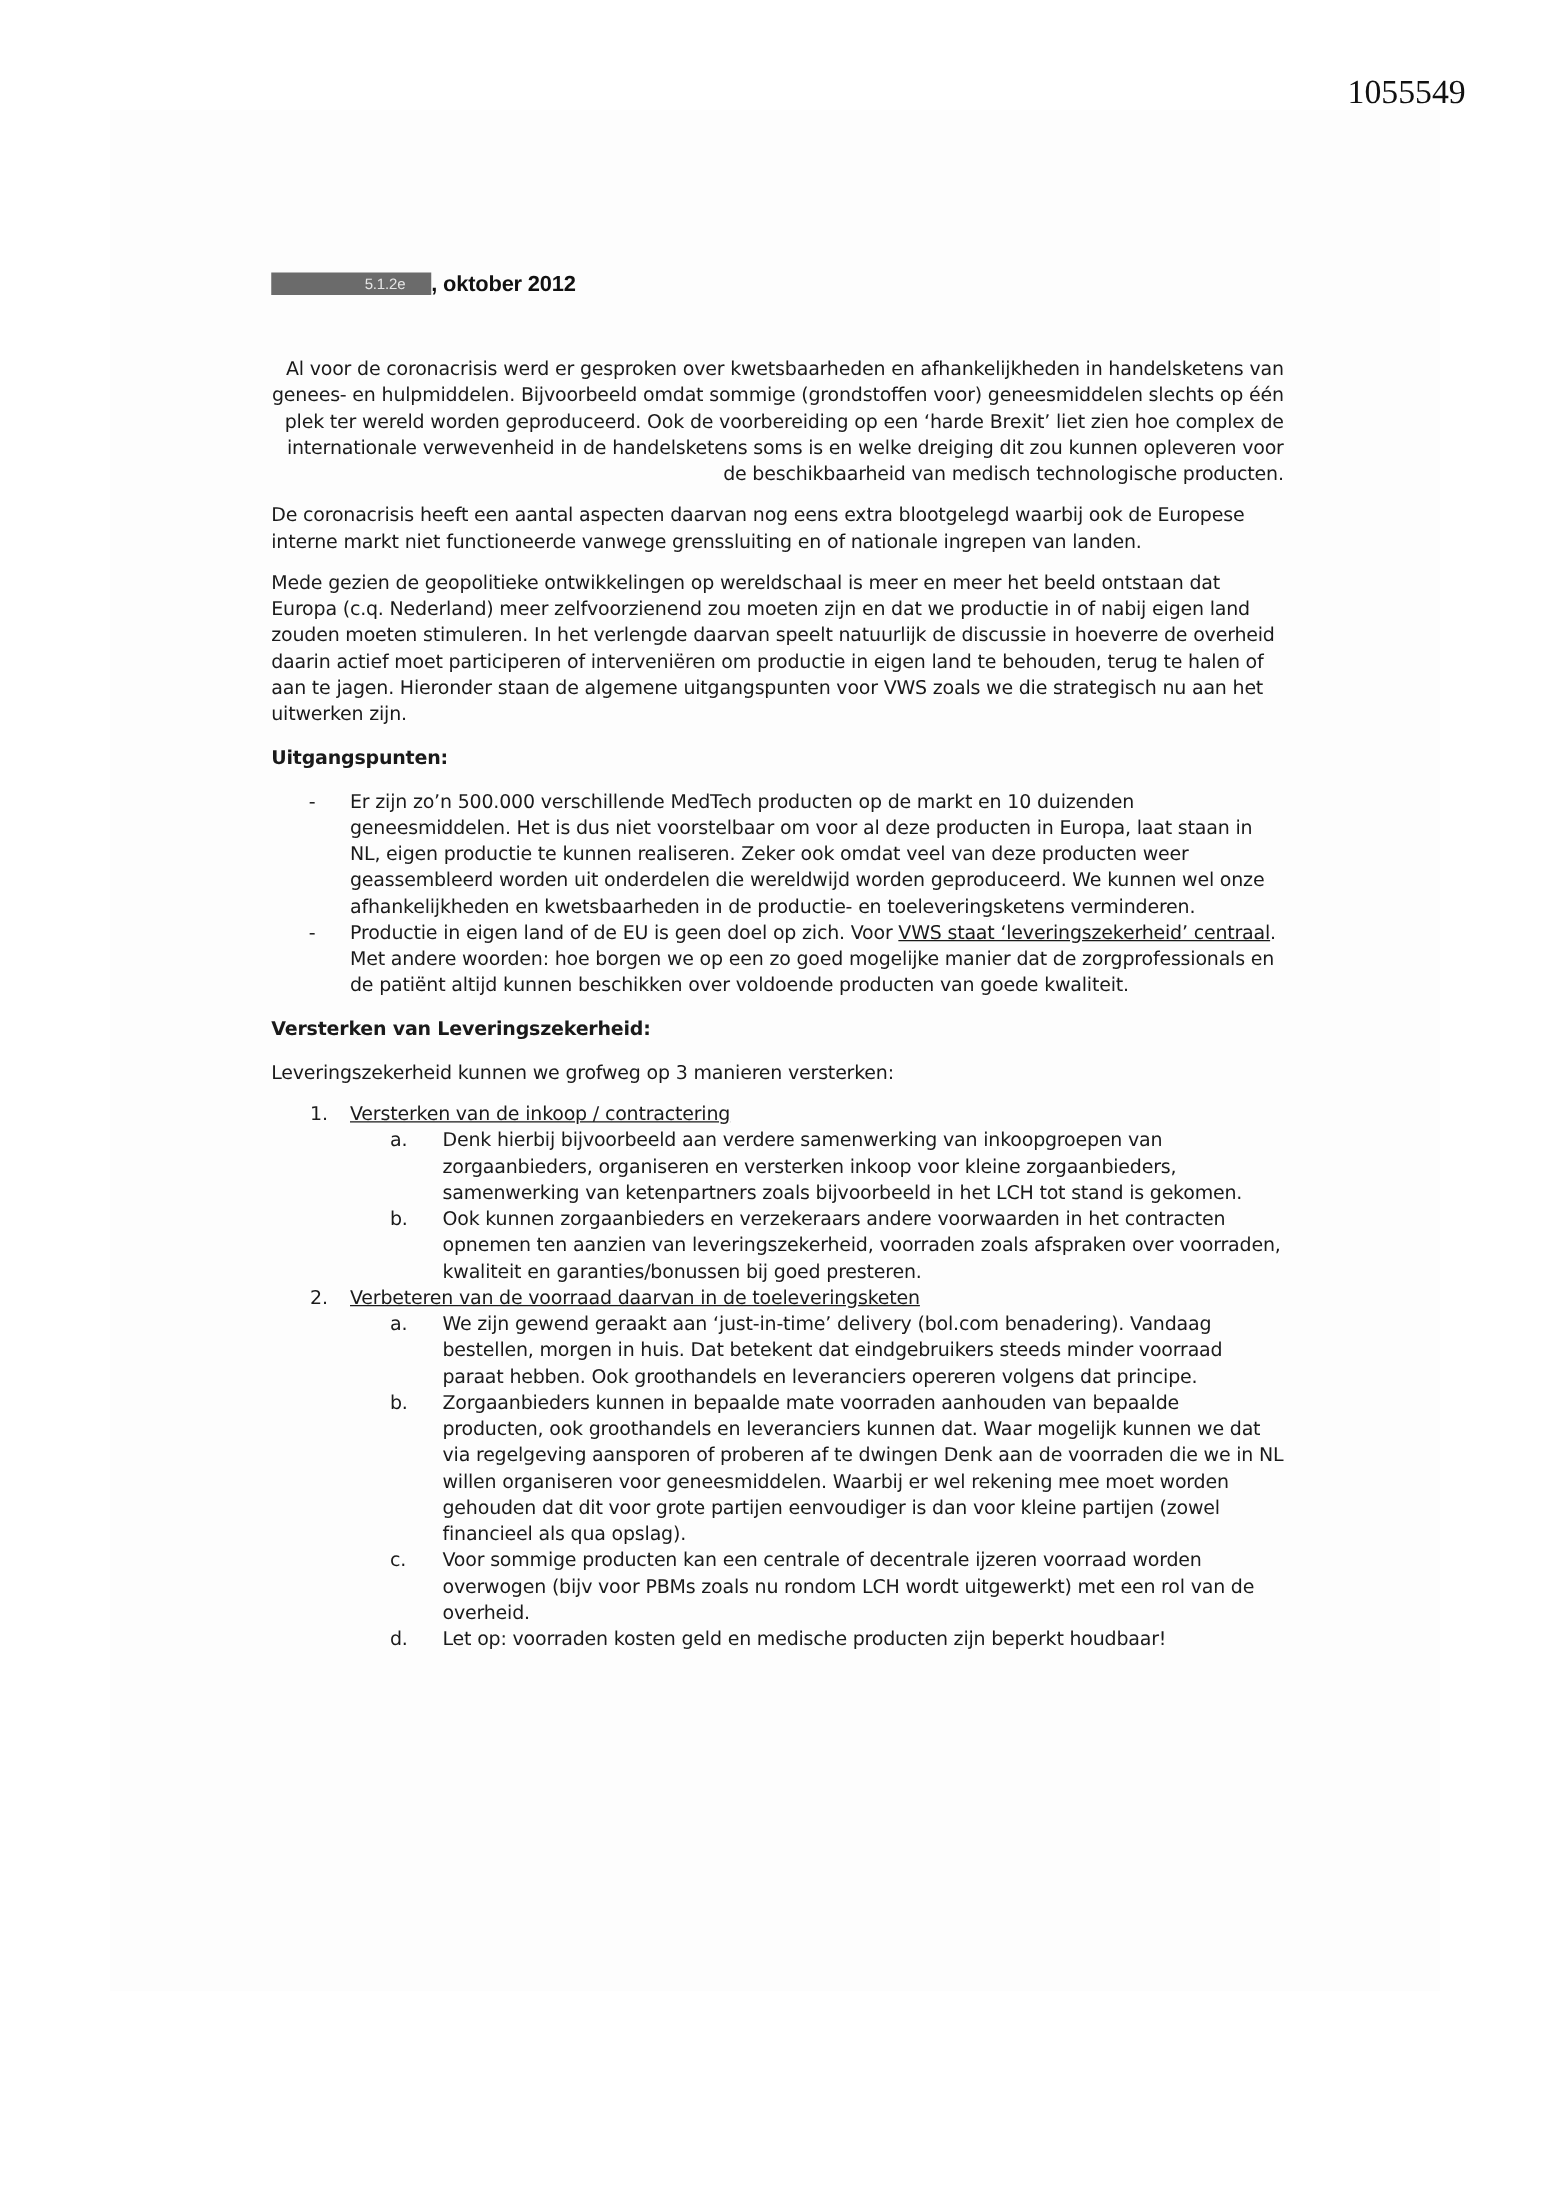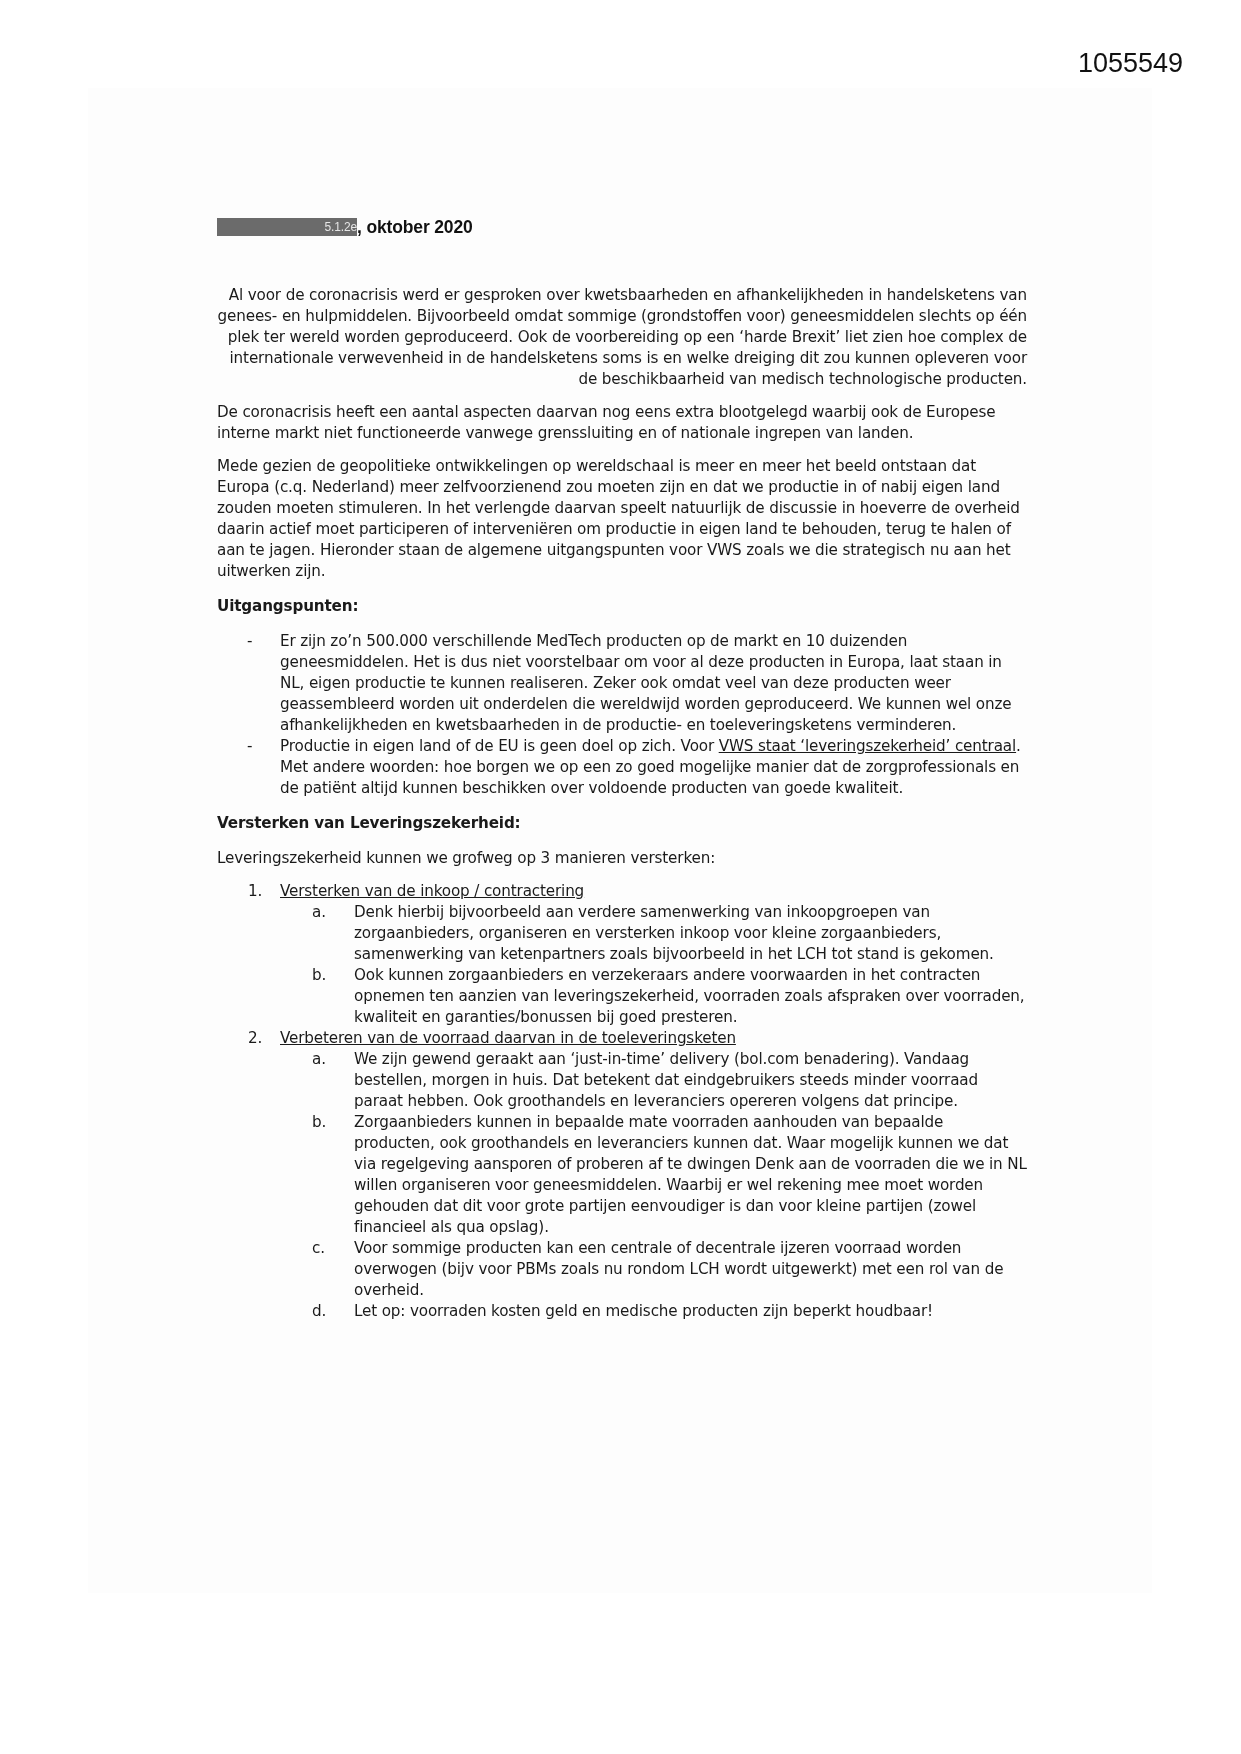--- a/index.html
+++ b/index.html
@@ -2,44 +2,44 @@
 <html><head>
 <meta charset="utf-8">
 <style>
   html, body { margin: 0; padding: 0; }
   body {
     width: 1241px; height: 1754px; position: relative; overflow: hidden;
     background: #ffffff; color: #1a1a1a;
     font-family: "DejaVu Sans", sans-serif;
   }
   .doc-id {
-    position: absolute; top: 48px; left: 1078px;
-    font-family: Liberation Sans, sans-serif; font-size: 27px; color: #111;
+    position: absolute; top: 58px; left: 1078px;
+    font-family: Liberation Serif, serif; font-size: 27px; color: #111;
   }
   .scan-page {
     position: absolute; left: 88px; top: 88px; width: 1064px; height: 1505px;
     background: #fdfdfd;
   }
   .content {
     position: absolute; left: 217px; top: 216px; width: 810px;
     font-size: 15.2px; line-height: 21px; letter-spacing: -0.15px;
   }
   .title {
     font-family: "Liberation Sans", sans-serif; font-weight: bold;
     font-size: 17.5px; line-height: 22px; text-decoration: underline; color: #111;
     white-space: nowrap; letter-spacing: 0;
   }
   .subtitle {
     font-family: "Liberation Sans", sans-serif; font-weight: bold;
     font-size: 17.5px; line-height: 22px; color: #111; display: flex; align-items: center;
   }
   .redaction {
-    display: inline-block; width: 140px; height: 18px; background: #6b6b6b;
+    display: inline-block; width: 128px; height: 18px; background: #6b6b6b;
     color: #e6e6e6; font-family: "Liberation Sans", sans-serif; font-weight: normal;
-    font-size: 12px; line-height: 18px; text-align: right; padding-left: 54px; box-sizing: border-box;
+    font-size: 12px; line-height: 18px; text-align: center; padding-left: 54px; box-sizing: border-box;
   }
   p { margin: 0; }
   .para { margin-bottom: 12px; }
   .first-para { margin-top: 47px; text-align: right; }
   .section-heading { font-weight: bold; margin: 14px 0 14px 0; }
   .bullet-list { list-style: none; margin: 0 0 12px 0; padding: 0; }
   .bullet-item { display: flex; }
   .bullet-mark { width: 63px; padding-left: 30px; box-sizing: border-box; flex: none; }
   .bullet-text { flex: 1; }
   .u { text-decoration: underline; }
@@ -55,21 +55,21 @@
 </head>
 <body>
 
 <div class="doc-id">1055549</div>
 
 <div class="scan-page"></div>
 
 <div class="content">
   <div class="subtitle">
     <span class="redaction">5.1.2e</span>
-    <span>, oktober 2020</span>
+    <span>, oktober 2012</span>
   </div>
 
   <p class="para first-para">Al voor de coronacrisis werd er gesproken over kwetsbaarheden en afhankelijkheden in handelsketens van genees- en hulpmiddelen. Bijvoorbeeld omdat sommige (grondstoffen voor) geneesmiddelen slechts op één plek ter wereld worden geproduceerd. Ook de voorbereiding op een ‘harde Brexit’ liet zien hoe complex de internationale verwevenheid in de handelsketens soms is en welke dreiging dit zou kunnen opleveren voor de beschikbaarheid van medisch technologische producten.</p>
   <p class="para">De coronacrisis heeft een aantal aspecten daarvan nog eens extra blootgelegd waarbij ook de Europese interne markt niet functioneerde vanwege grenssluiting en of nationale ingrepen van landen.</p>
   <p class="para">Mede gezien de geopolitieke ontwikkelingen op wereldschaal is meer en meer het beeld ontstaan dat Europa (c.q. Nederland) meer zelfvoorzienend zou moeten zijn en dat we productie in of nabij eigen land zouden moeten stimuleren. In het verlengde daarvan speelt natuurlijk de discussie in hoeverre de overheid daarin actief moet participeren of interveniëren om productie in eigen land te behouden, terug te halen of aan te jagen. Hieronder staan de algemene uitgangspunten voor VWS zoals we die strategisch nu aan het uitwerken zijn.</p>
 
   <div class="section-heading">Uitgangspunten:</div>
   <ul class="bullet-list">
     <li class="bullet-item">
       <span class="bullet-mark">-</span>

